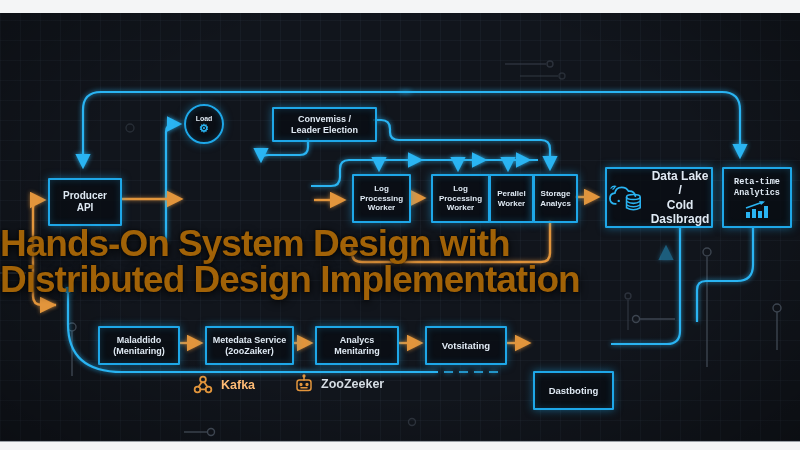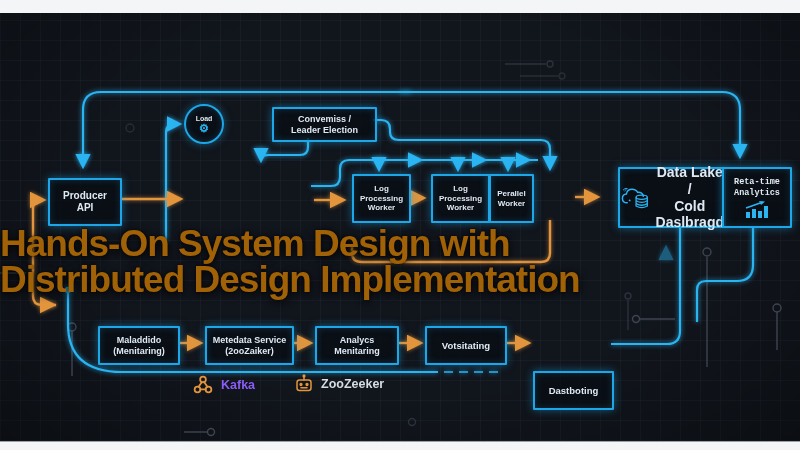--- a/index.html
+++ b/index.html
@@ -134,22 +134,26 @@
   </div>
   <div class="node" style="left:431px;top:174px;width:55px;height:45px;font-size:8px;">
     <span>Log
 Processing
 Worker</span>
   </div>
   <div class="node" style="left:489px;top:174px;width:41px;height:45px;font-size:8px;">
     <span>Perallel
 Worker</span>
   </div>
-
-  <div class="node" style="left:605px;top:167px;width:104px;height:57px;font-size:14px;gap:5px;margin-left:13px;">
+  <div class="node" style="left:533px;top:174px;width:41px;height:45px;font-size:8px;">
+    <span>Storage
+Analycs</span>
+  </div>
+
+  <div class="node" style="left:605px;top:167px;width:104px;height:57px;font-size:12px;gap:5px;">
     <svg width="38" height="32" viewBox="0 0 38 32">
       <path d="M9,22 Q3,22 3,16.5 Q3,11.5 8,11 Q9,5 15,5 Q20,5 22,9 Q28,8.5 29,14" fill="none" stroke="#2ab4f2" stroke-width="1.8" stroke-linecap="round"></path>
       <path d="M4,6 Q6,3 9,4 M6,7 L8,5" fill="none" stroke="#2ab4f2" stroke-width="1.2" stroke-linecap="round"></path>
       <g stroke="#2ab4f2" stroke-width="1.6" fill="none">
         <ellipse cx="27" cy="15" rx="7" ry="2.6"></ellipse>
         <path d="M20,15 V26 Q27,30 34,26 V15"></path>
         <path d="M20,19.5 Q27,23.5 34,19.5"></path>
         <path d="M20,23 Q27,27 34,23"></path>
       </g>
       <circle cx="12" cy="19" r="1.2" fill="#2ab4f2"></circle>
@@ -189,21 +193,21 @@
   </div>
   <div class="node" style="left:533px;top:326px;width:77px;height:35px;font-size:9.5px;margin-top:45px;">
     <span>Dastboting</span>
   </div>
 
   <div class="title" style="top:226px;">
     <div>Hands-On System Design with</div>
     <div>Distributed Design Implementation</div>
   </div>
 
-  <div class="legend" style="left:192px;top:374px;color:#8b5cf6;">
+  <div class="legend" style="left:192px;top:374px;color:#fdba74;">
     <svg width="22" height="22" viewBox="0 0 20 20">
       <g stroke="#e2953c" stroke-width="1.6" fill="none" stroke-linecap="round">
         <circle cx="10" cy="5" r="2.6"></circle>
         <circle cx="5" cy="14" r="2.6"></circle>
         <circle cx="15" cy="14" r="2.6"></circle>
         <path d="M9,7.3 L6,11.7 M11,7.3 L14,11.7 M7.6,14 H12.4"></path>
       </g>
     </svg>
     <span>Kafka</span>
   </div>

